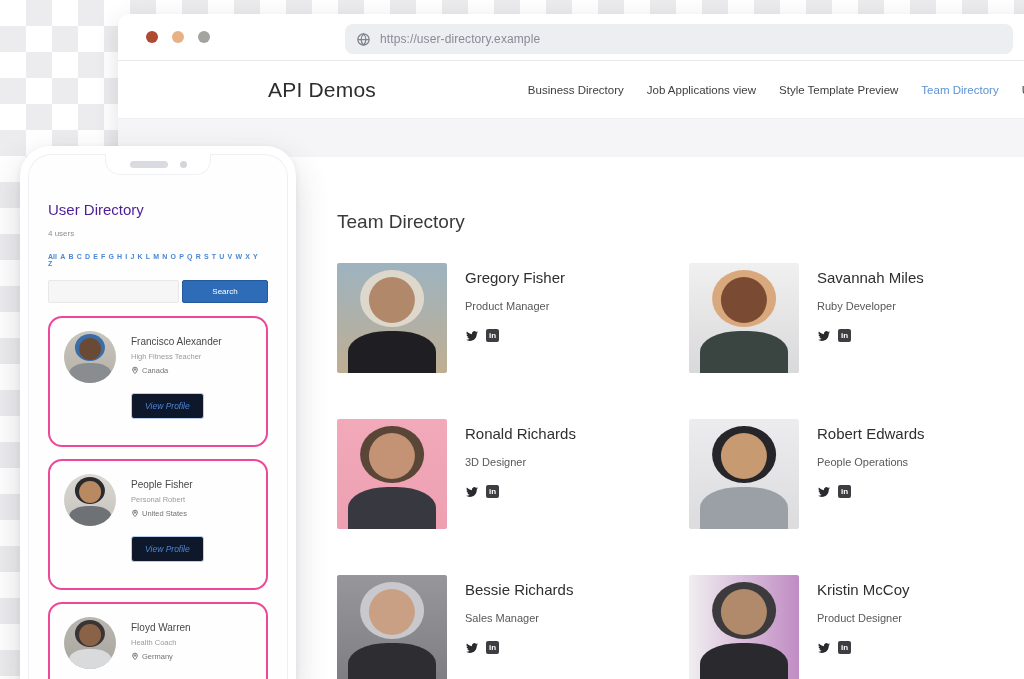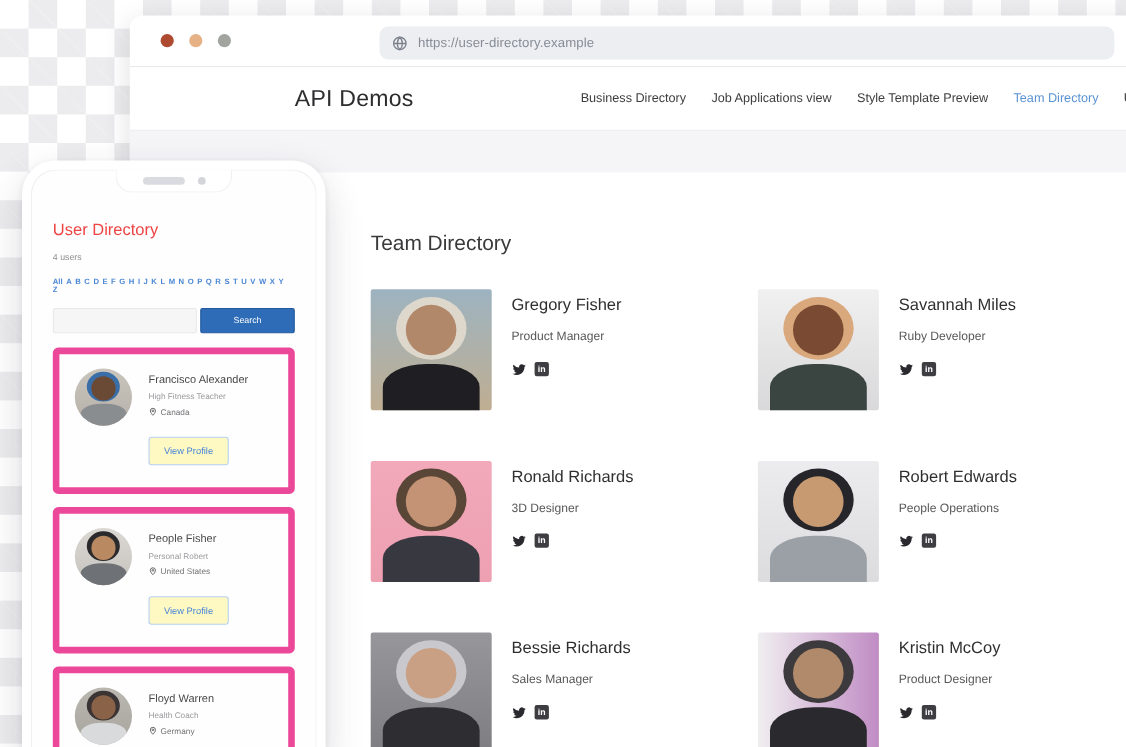--- a/index.html
+++ b/index.html
@@ -79,45 +79,45 @@
     position:absolute; left:50%; top:-1px; transform:translateX(-50%);
     width:106px; height:21px; background:#fff;
     border:1px solid #f0f0f3; border-top:none;
     border-radius:0 0 15px 15px;
     display:flex; align-items:center; justify-content:center; gap:12px;
   }
   .speaker { width:38px; height:7px; background:#d9dbe1; border-radius:4px; }
   .camera { width:7px; height:7px; background:#d3d5db; border-radius:50%; }
 
   .phone-content { padding:46px 19px 0 19px; }
-  .phone-title { font-size:15px; font-weight:400; color:#ef4444; }
+  .phone-title { font-size:15px; font-weight:400; color:#4c1d95; }
   .users-count { font-size:8px; color:#8f8f92; margin-top:11px; }
   .alphabet { margin-top:15px; display:flex; flex-wrap:wrap; }
   .alpha-letter { font-size:7px; font-weight:bold; color:#4a87d5; margin-right:3.2px; cursor:pointer; }
   .search-row { margin-top:13px; display:flex; gap:3px; }
   .search-input {
     flex:1; height:23px; background:#f6f6f6; border:1px solid #e8e8ea; border-radius:2px;
     font-size:9px; padding:0 6px; outline:none; font-family:inherit;
   }
   .search-btn {
     width:88px; height:23px; background:#2e6cb8; border:1px solid #245a9e; border-radius:2px;
     color:#fff; font-size:8px; cursor:pointer; font-family:inherit;
   }
   .user-cards { margin-top:13px; display:flex; flex-direction:column; gap:12px; }
-  .user-card { border:6px solid #ec4899; border-radius:5px; padding:13px 14px 20px; position:relative; }
+  .user-card { border:2px solid #ec4899; border-radius:14px; padding:13px 14px 26px; position:relative; }
   .user-avatar { width:52px; height:52px; border-radius:50%; flex:none; }
   .user-top { display:flex; gap:15px; }
   .user-name { font-size:10px; color:#48484a; padding-top:5px; }
   .user-role { font-size:7.5px; color:#9b9b9f; margin-top:5px; }
   .user-loc { margin-top:5px; display:flex; align-items:center; gap:3px; font-size:7.5px; color:#737377; }
   .user-loc svg { display:block; }
   .view-profile {
-    margin:10px 0 0 67px; padding:7px 13px; background:#fef9c3;
+    margin:10px 0 0 67px; padding:7px 13px; background:#0f172a;
     border:1px solid #b7d0f2; border-radius:3px; color:#4a86d6; font-size:8.5px;
-    cursor:pointer; font-family:inherit; display:inline-block;
+    cursor:pointer; font-family:inherit; display:inline-block;font-style:italic;
   }
 </style>
 </head>
 <body>
 
 <div class="browser-window">
   <div class="chrome-bar">
     <span class="dot" style="background: rgb(173, 74, 48);"></span>
     <span class="dot" style="background: rgb(229, 177, 133);"></span>
     <span class="dot" style="background: rgb(162, 164, 160);"></span>

